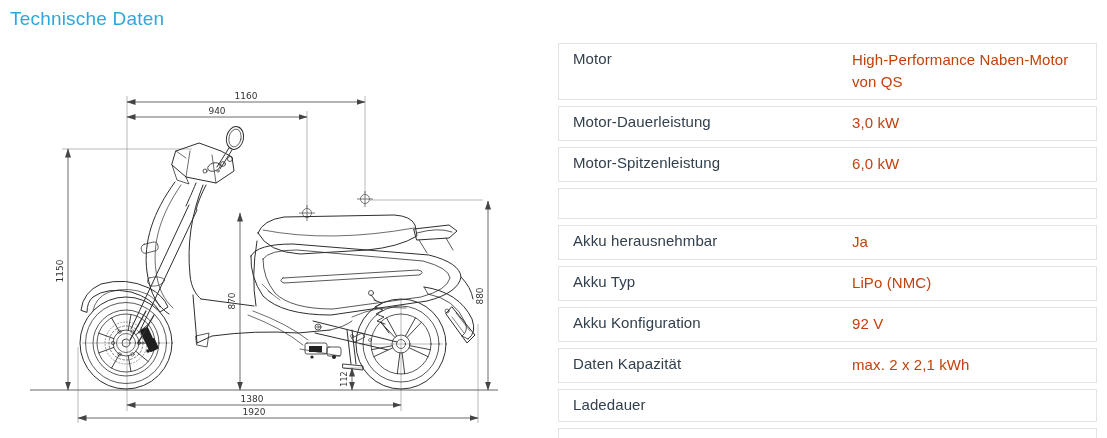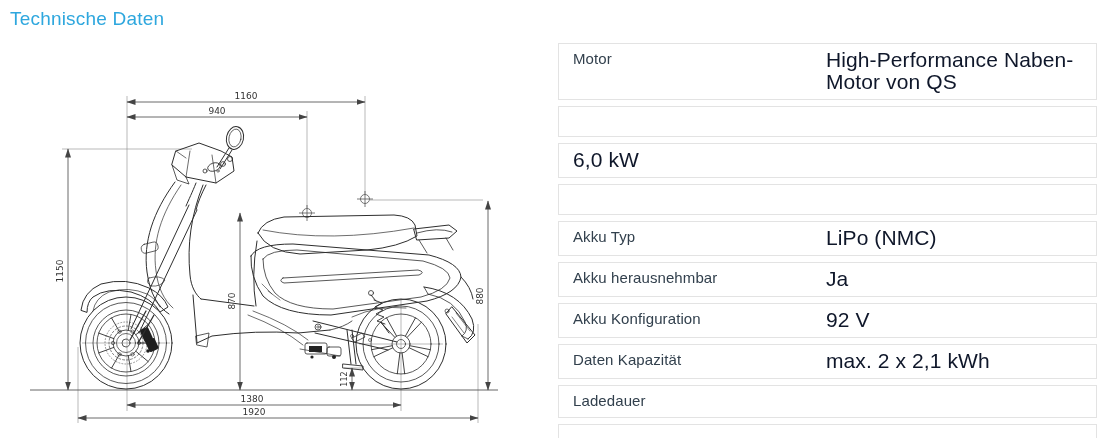--- a/index.html
+++ b/index.html
@@ -8,28 +8,28 @@
     font-family:"Liberation Sans",sans-serif;
   }
   .page-title{
     position:absolute;left:10px;top:8px;margin:0;
     font-size:19px;font-weight:400;letter-spacing:.2px;color:#2ea7de;text-align:right;
   }
   .drawing-wrap{position:absolute;left:0;top:81px;width:540px;height:343px;}
   .spec-table{position:absolute;left:558px;top:43px;width:539px;}
   .spec-row{
     box-sizing:border-box;display:flex;align-items:flex-start;
-    border:1px solid #e3e3e3;margin-bottom:6px;padding:5px 12px 6px 14px;min-height:31px;
+    border:1px solid #e3e3e3;margin-bottom:6px;padding:5px 12px 6px 14px;min-height:31px;gap:26px;
   }
   .spec-label{
     flex:0 0 253px;max-width:253px;font-size:15px;color:#32404d;
     white-space:nowrap;line-height:20px;letter-spacing:.1px;
   }
   .spec-value{
-    flex:1;font-size:21px;color:#0f172a;line-height:22px;letter-spacing:.1px;
+    flex:1;font-size:15px;color:#c2410c;line-height:22px;letter-spacing:.1px;
   }
   svg text{font-family:"DejaVu Sans",sans-serif;}
 </style>
 </head>
 <body>
 
 <div class="page">
 
   <h2 class="page-title">Technische Daten</h2>
 
@@ -258,40 +258,43 @@
     </svg>
   </div>
 
   <div class="spec-table">
     <div class="spec-row">
       <div class="spec-label">Motor</div>
       <div class="spec-value">High-Performance Naben-Motor von QS</div>
     </div>
 
     <div class="spec-row">
-    </div>
-
-    <div class="spec-row">
+      <div class="spec-label">Motor-Dauerleistung</div>
+      <div class="spec-value">3,0 kW</div>
+    </div>
+
+    <div class="spec-row">
+      <div class="spec-label">Motor-Spitzenleistung</div>
       <div class="spec-value">6,0 kW</div>
     </div>
 
     <div class="spec-row">
+    </div>
+
+    <div class="spec-row">
+      <div class="spec-label">Akku herausnehmbar</div>
+      <div class="spec-value">Ja</div>
     </div>
 
     <div class="spec-row">
       <div class="spec-label">Akku Typ</div>
       <div class="spec-value">LiPo (NMC)</div>
     </div>
 
     <div class="spec-row">
-      <div class="spec-label">Akku herausnehmbar</div>
-      <div class="spec-value">Ja</div>
-    </div>
-
-    <div class="spec-row">
       <div class="spec-label">Akku Konfiguration</div>
       <div class="spec-value">92 V</div>
     </div>
 
     <div class="spec-row">
       <div class="spec-label">Daten Kapazität</div>
       <div class="spec-value">max. 2 x 2,1 kWh</div>
     </div>
 
     <div class="spec-row">

